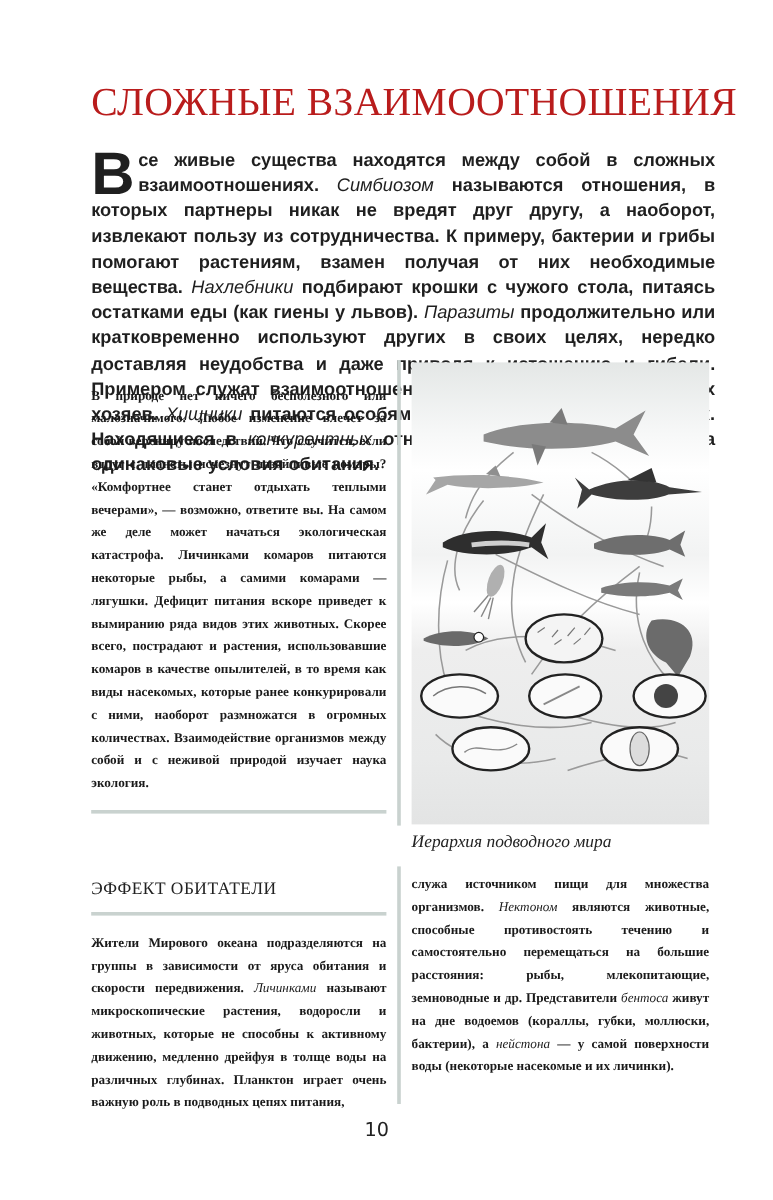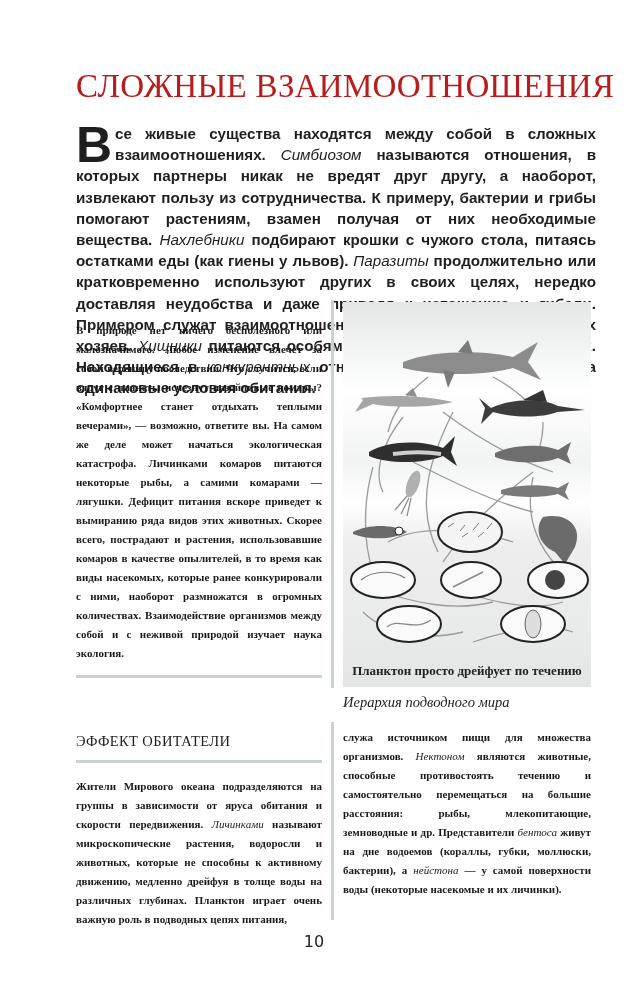--- a/index.html
+++ b/index.html
@@ -169,17 +169,16 @@
     </g>
     <g>
       <ellipse cx="66" cy="322" rx="32" ry="18" fill="#fafafa" stroke="#222" stroke-width="2"></ellipse>
       <path d="M44 325 C 55 315, 70 330, 88 318" stroke="#888" stroke-width="1.2" fill="none"></path>
     </g>
     <g>
       <ellipse cx="190" cy="322" rx="32" ry="18" fill="#fafafa" stroke="#222" stroke-width="2"></ellipse>
       <ellipse cx="190" cy="322" rx="8" ry="14" fill="#ddd" stroke="#666"></ellipse>
     </g>
   </svg>
-  <div class="fig-bottom">Планктон просто дрейфует по течению</div>
 </div>
 <div class="caption">Иерархия подводного мира</div>
 
 <div class="page-number">10</div>
 
 </body></html>

